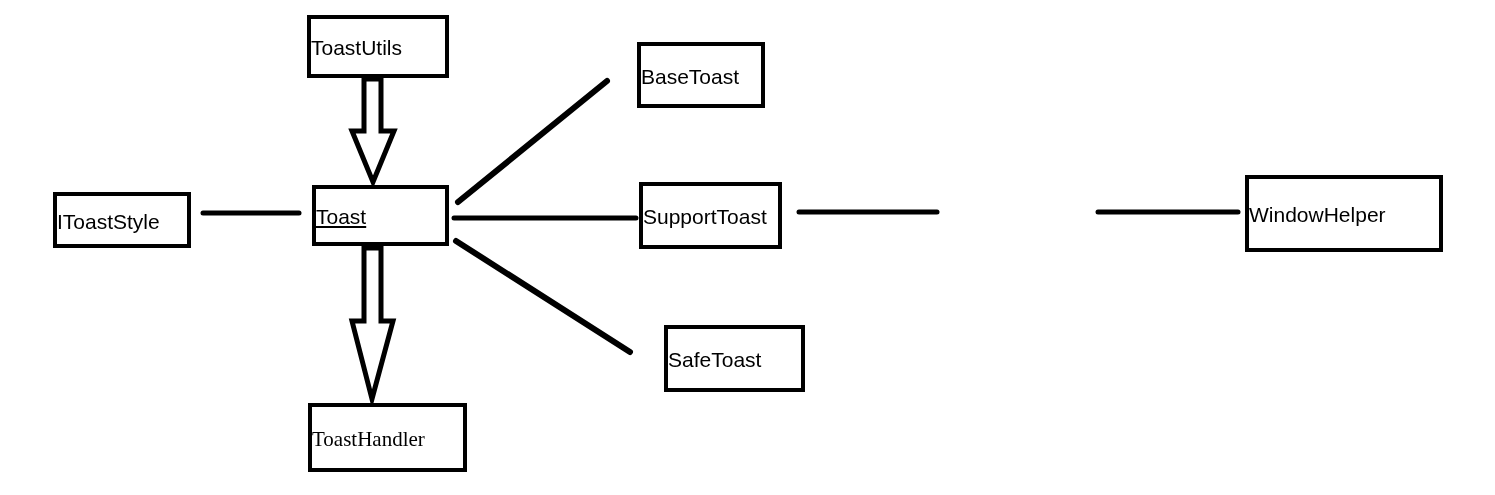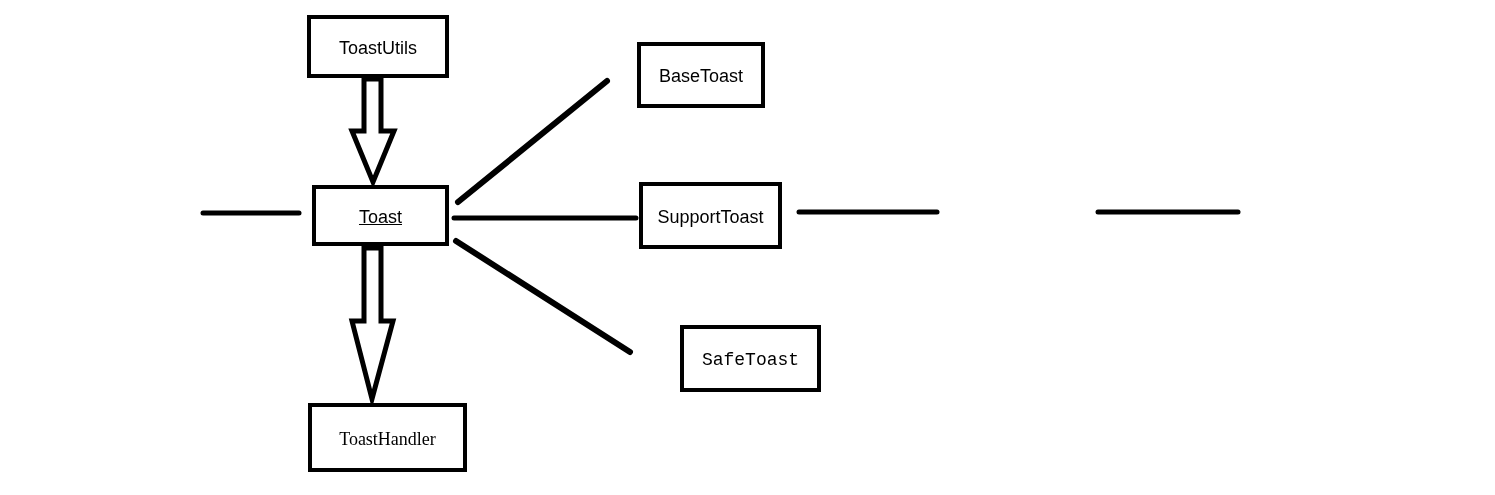--- a/index.html
+++ b/index.html
@@ -22,35 +22,35 @@
     width: 1495px;
     height: 495px;
   }
   .node {
     position: absolute;
     box-sizing: border-box;
     background: #ffffff;
     border: 4px solid #000000;
     display: flex;
     align-items: center;
-    justify-content: center;
+    justify-content: flex-start;
     padding-top: 3px;
-    font-size: 18px;
+    font-size: 21px;
     color: #000000;
     white-space: nowrap;
   }
   
   .n-toastutils   { left: 307px;  top: 15px;  width: 142px; height: 63px; }
   .n-basetoast    { left: 637px;  top: 42px;  width: 128px; height: 66px; }
   .n-itoaststyle  { left: 53px;   top: 192px; width: 138px; height: 56px; }
   .n-toast        { left: 312px;  top: 185px; width: 137px; height: 61px; text-decoration: underline; }
   .n-supporttoast { left: 639px;  top: 182px; width: 143px; height: 67px; }
   .n-toasthelper  { left: 946px;  top: 178px; width: 146px; height: 69px; }
   .n-windowhelper { left: 1245px; top: 175px; width: 198px; height: 77px; }
-  .n-safetoast    { left: 680px;  top: 325px; width: 141px; height: 67px; font-family: Liberation Mono, monospace; }
+  .n-safetoast    { left: 664px;  top: 325px; width: 141px; height: 67px; }
   .n-toasthandler { left: 308px;  top: 403px; width: 159px; height: 69px; font-family: Liberation Serif, serif; }
 </style>
 </head>
 <body>
 
 <div class="diagram">
 
   <svg class="edges-svg" width="1495" height="495" viewBox="0 0 1495 495" xmlns="http://www.w3.org/2000/svg">
 
     <line x1="203" y1="213" x2="299" y2="213" stroke="#000" stroke-width="5" stroke-linecap="round"></line>
@@ -65,30 +65,36 @@
   </svg>
 
   <div class="node n-toastutils">
     <span>ToastUtils</span>
   </div>
 
   <div class="node n-basetoast">
     <span>BaseToast</span>
   </div>
 
+  <div class="node n-itoaststyle">
+    <span>IToastStyle</span>
+  </div>
 
   <div class="node n-toast">
     <span>Toast</span>
   </div>
 
   <div class="node n-supporttoast">
     <span>SupportToast</span>
   </div>
 
 
+  <div class="node n-windowhelper">
+    <span>WindowHelper</span>
+  </div>
 
   <div class="node n-safetoast">
     <span>SafeToast</span>
   </div>
 
   <div class="node n-toasthandler">
     <span>ToastHandler</span>
   </div>
 
 </div>

